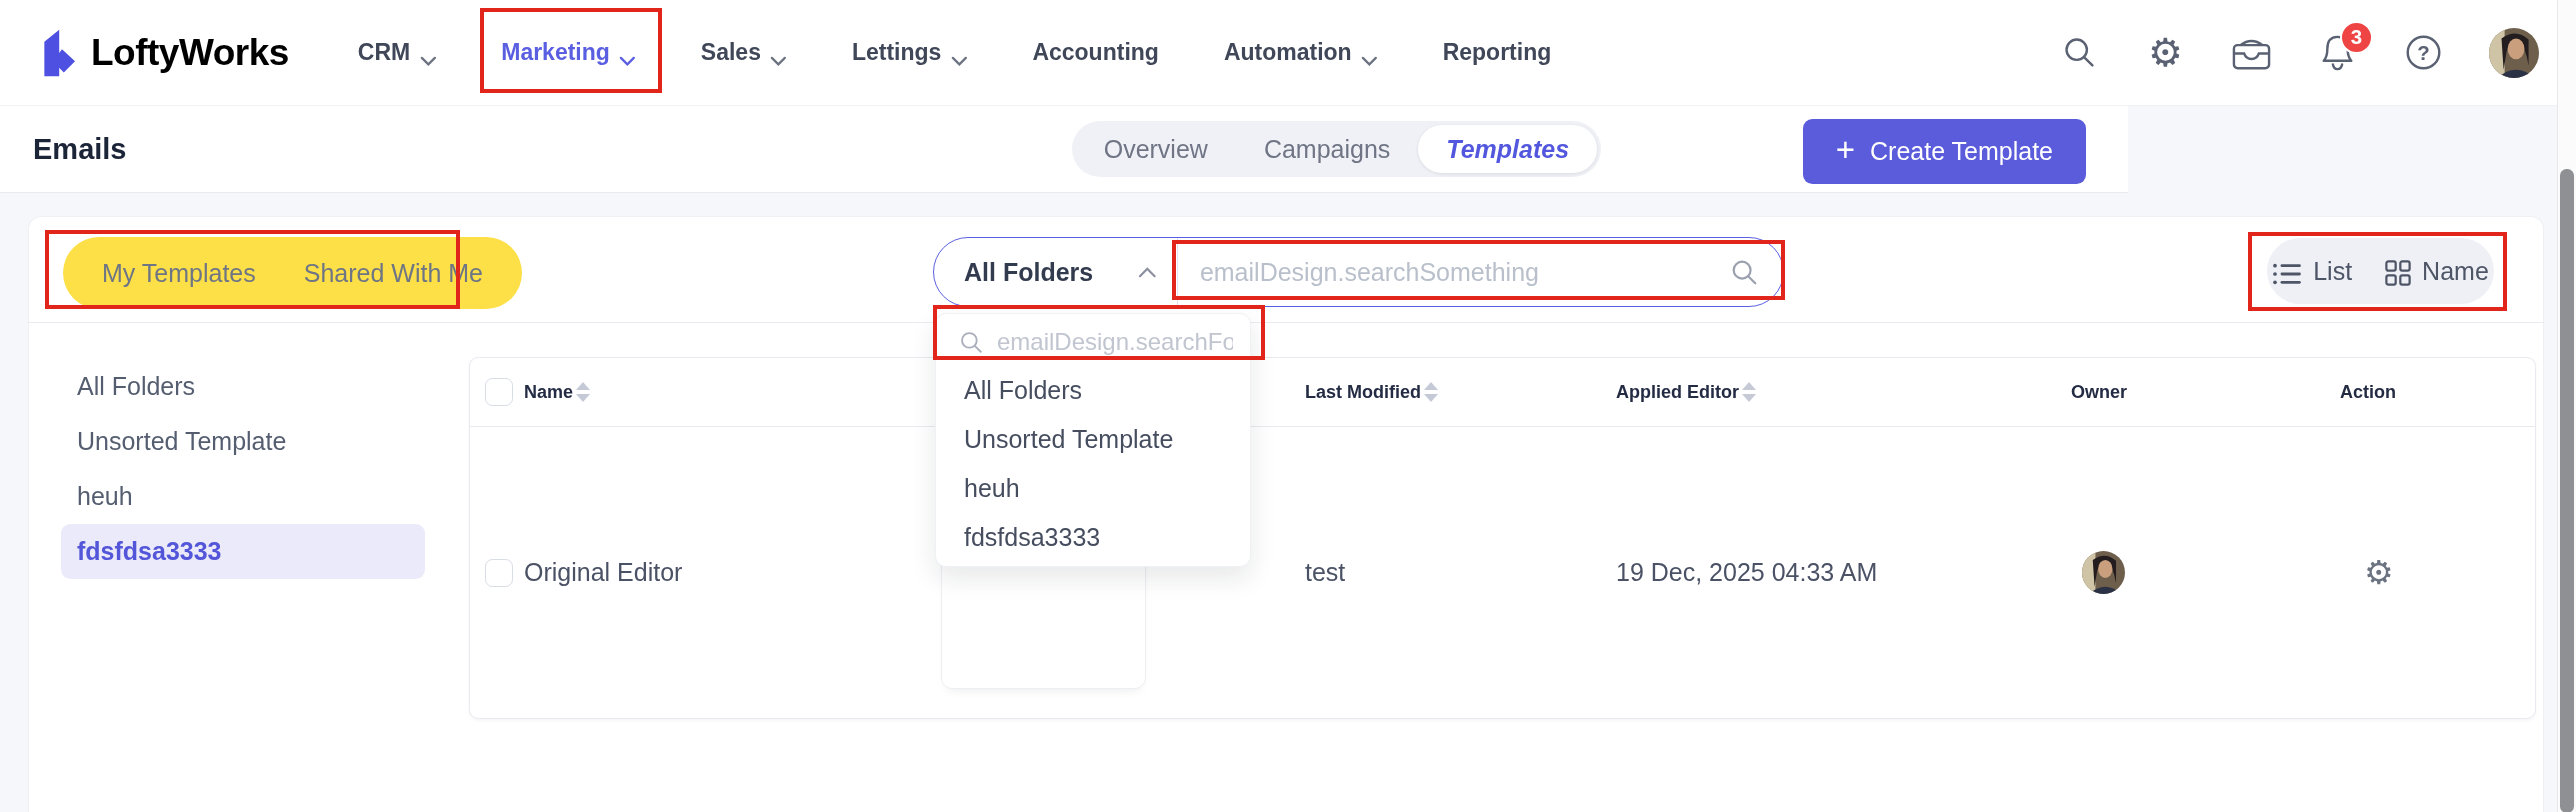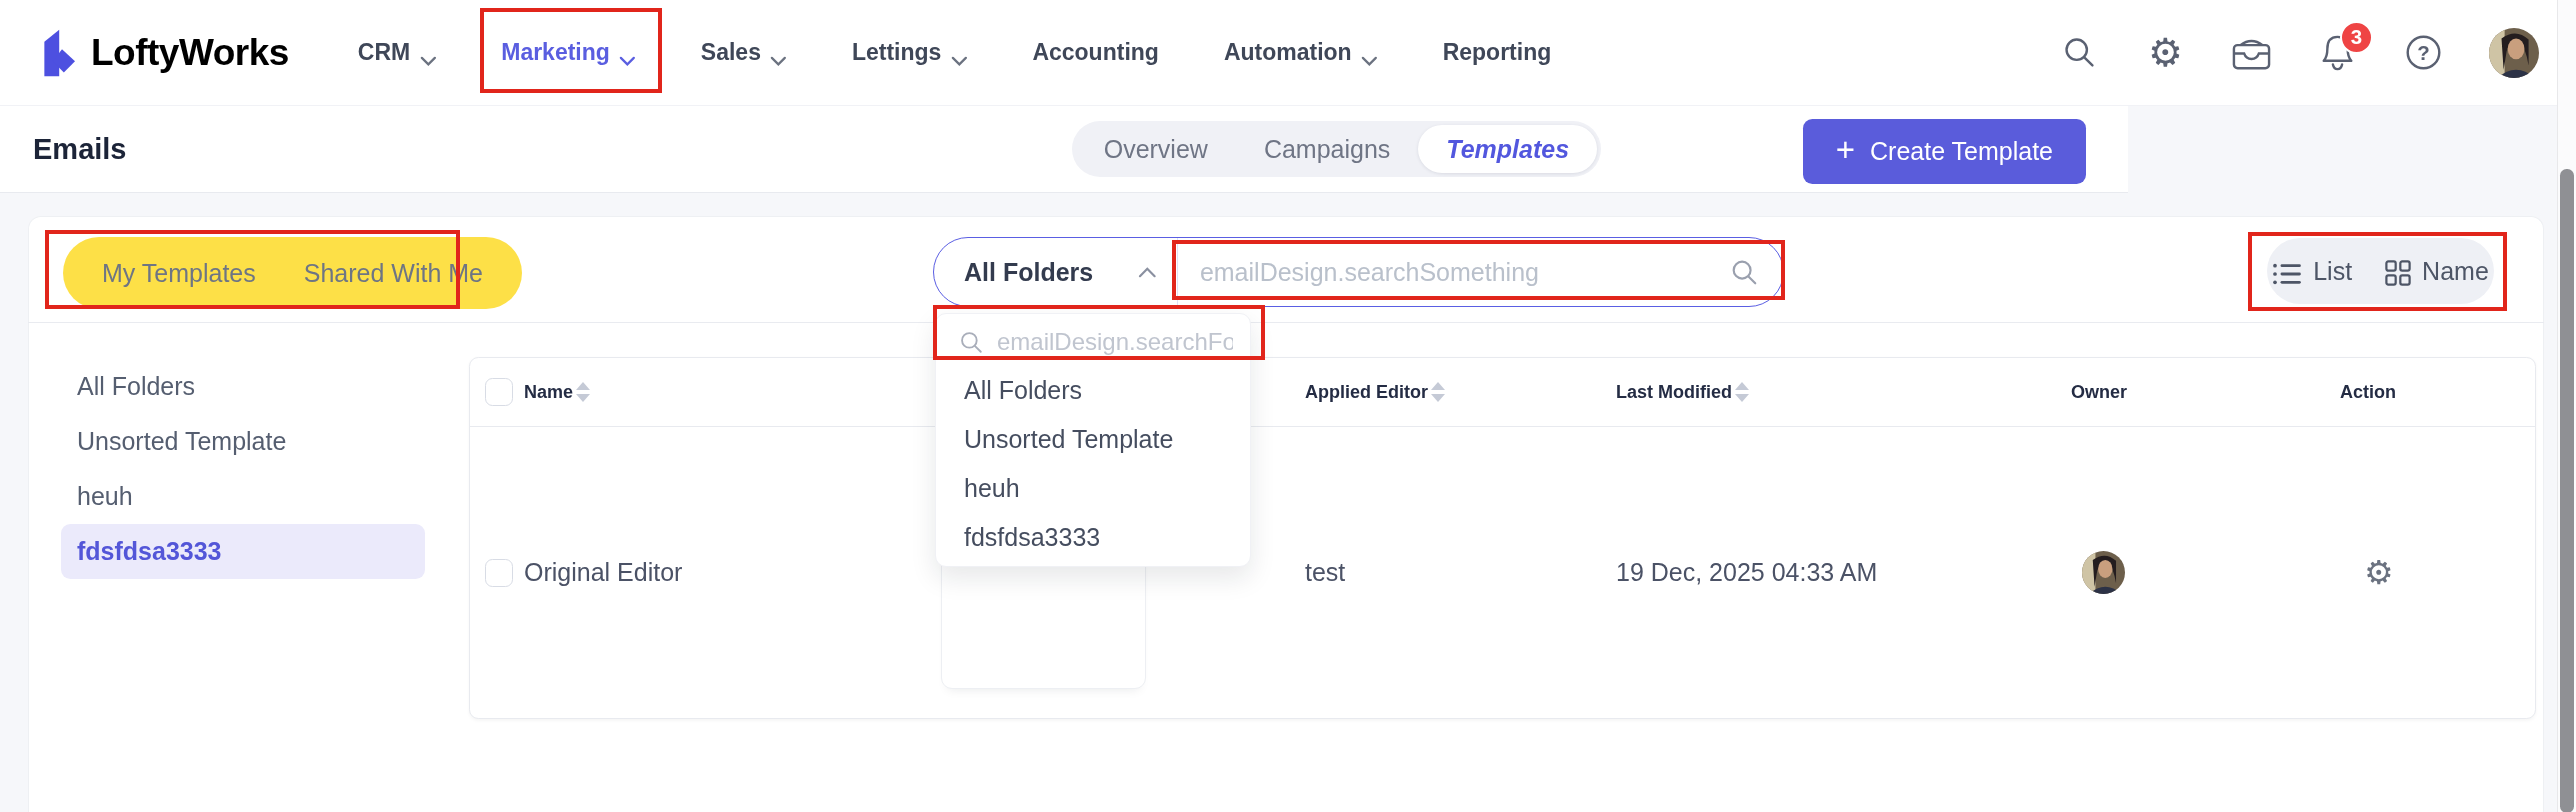--- a/index.html
+++ b/index.html
@@ -295,28 +295,28 @@
           <div class="checkbox"></div>
         </div>
       <div class="th">
         <span>Name</span>
         <span class="sort">
             <span class="up"></span>
             <span class="dn"></span>
           </span>
       </div>
       <div class="th">
-        <span>Applied Editor</span>
+        <span>Last Modified</span>
         <span class="sort">
             <span class="up"></span>
             <span class="dn"></span>
           </span>
       </div>
       <div class="th">
-        <span>Last Modified</span>
+        <span>Applied Editor</span>
         <span class="sort">
             <span class="up"></span>
             <span class="dn"></span>
           </span>
       </div>
       <div class="th">
         <span>Owner</span>
       </div>
       <div class="th">
         <span>Action</span>

